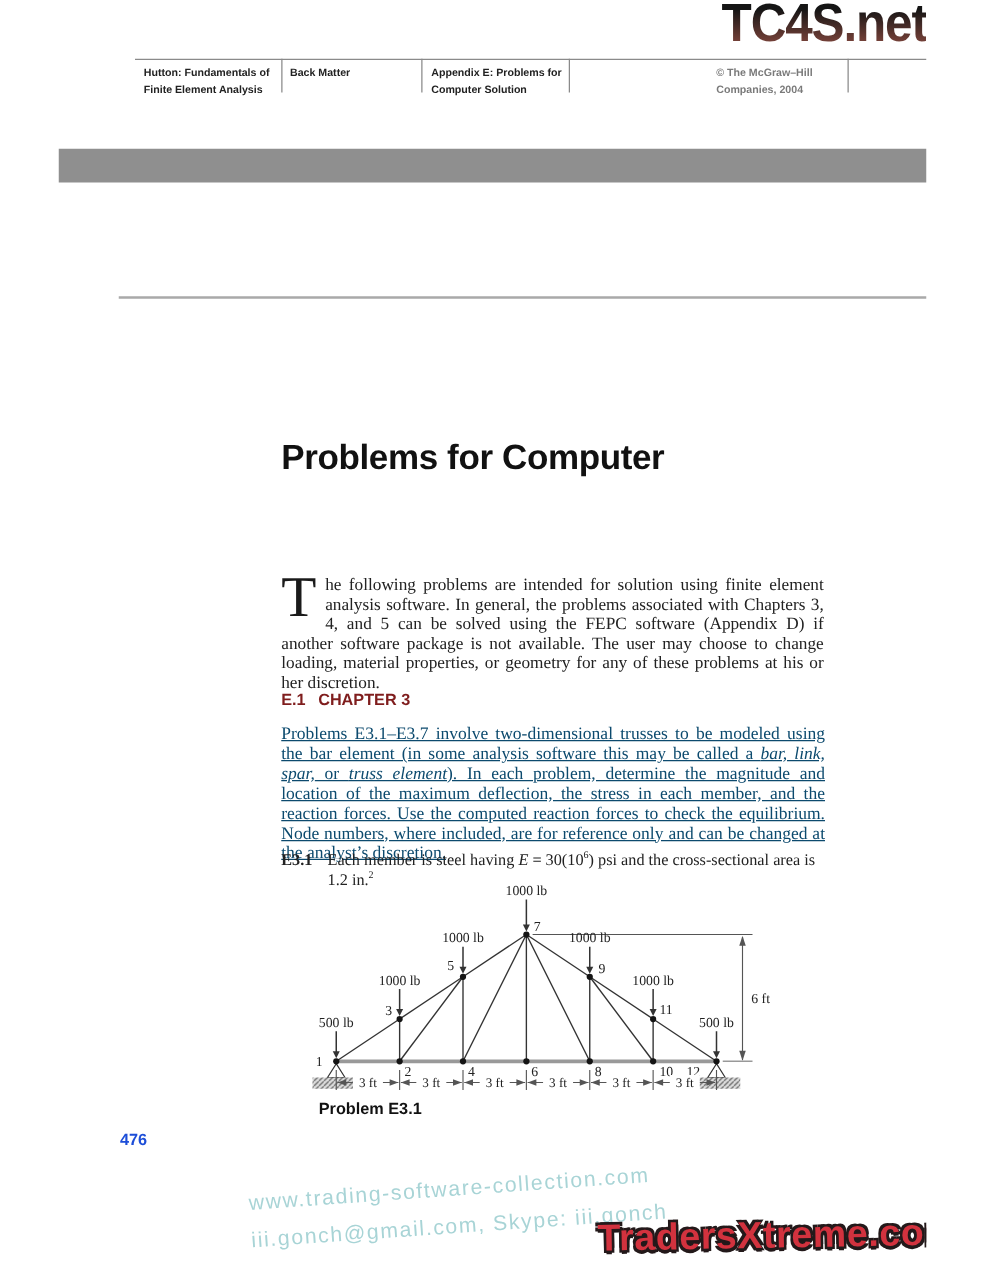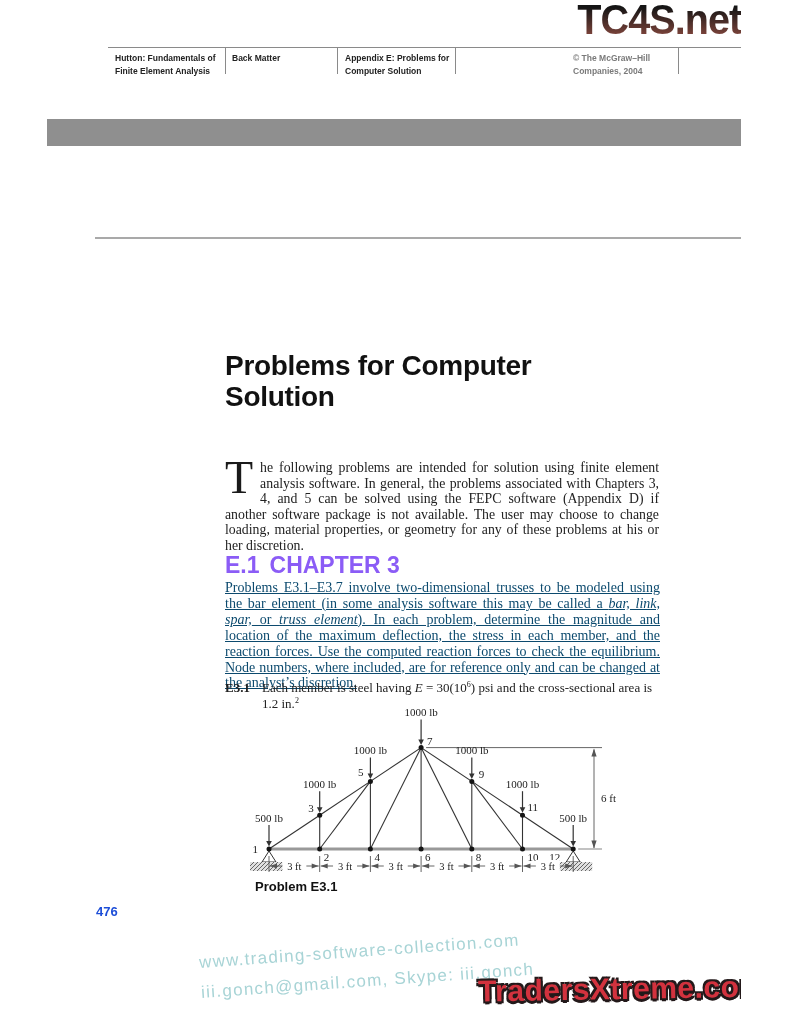--- a/index.html
+++ b/index.html
@@ -35,21 +35,21 @@
   
   #wm-dlsub{left:247px;top:486px;padding:4px 11px 6px 11px;background:rgba(255,255,255,0.78);
         border-radius:8px;box-shadow:0 2px 7px rgba(90,90,90,0.45);z-index:5;}
   #wm-dlsub span{font-family:"Liberation Sans",sans-serif;font-weight:bold;font-size:40px;
         letter-spacing:3px;color:#cc1722;
         text-shadow:-2px 0 0 #fff,2px 0 0 #fff,0 -2px 0 #fff,0 2px 0 #fff,
                     -2px -2px 0 #fff,2px -2px 0 #fff,-2px 2px 0 #fff,2px 2px 0 #fff,
                     3px 4px 4px rgba(60,60,60,0.6);}
   
   #section-heading{left:225px;top:552px;font-family:"Liberation Sans",sans-serif;
-        font-weight:bold;font-size:23px;color:#8b5cf6;}
+        font-weight:bold;font-size:13px;color:#7f1d1d;}
   #section-heading .num{margin-right:10px;}
   #section-para{left:225px;top:580px;width:435px;font-size:14px;line-height:15.9px;
         text-align:justify;color:#0c4a6e;text-decoration:underline;}
   
   #problem-item{left:225px;top:680px;width:440px;font-size:13px;line-height:16px;color:#222;}
   #problem-item .plabel{position:absolute;left:0;top:0;font-weight:bold;}
   #problem-item .pbody{margin-left:37px;}
   sup{font-size:0.62em;line-height:0;}
   
   #truss-svg{left:243px;top:693px;}
@@ -92,21 +92,20 @@
     <div>© The McGraw–Hill</div>
     <div>Companies, 2004</div>
   </div>
 
   <div class="abs" id="gray-band"></div>
 
   <div class="abs" id="appendix-rule"></div>
 
   <div class="abs" id="page-title">
     <div>Problems for Computer</div>
-    <div>Solution</div>
   </div>
 
   <div class="abs" id="intro">
     <span class="dropcap">T</span><span>he following problems are intended for solution using finite element analysis software. In general, the problems associated with Chapters 3, 4, and 5 can be solved using the FEPC software (Appendix D) if another software package is not available. The user may choose to change loading, material properties, or geometry for any of these problems at his or her discretion.</span>
   </div>
 
 
   <div class="abs" id="section-heading">
     <span class="num">E.1</span><span>CHAPTER 3</span>
   </div>

